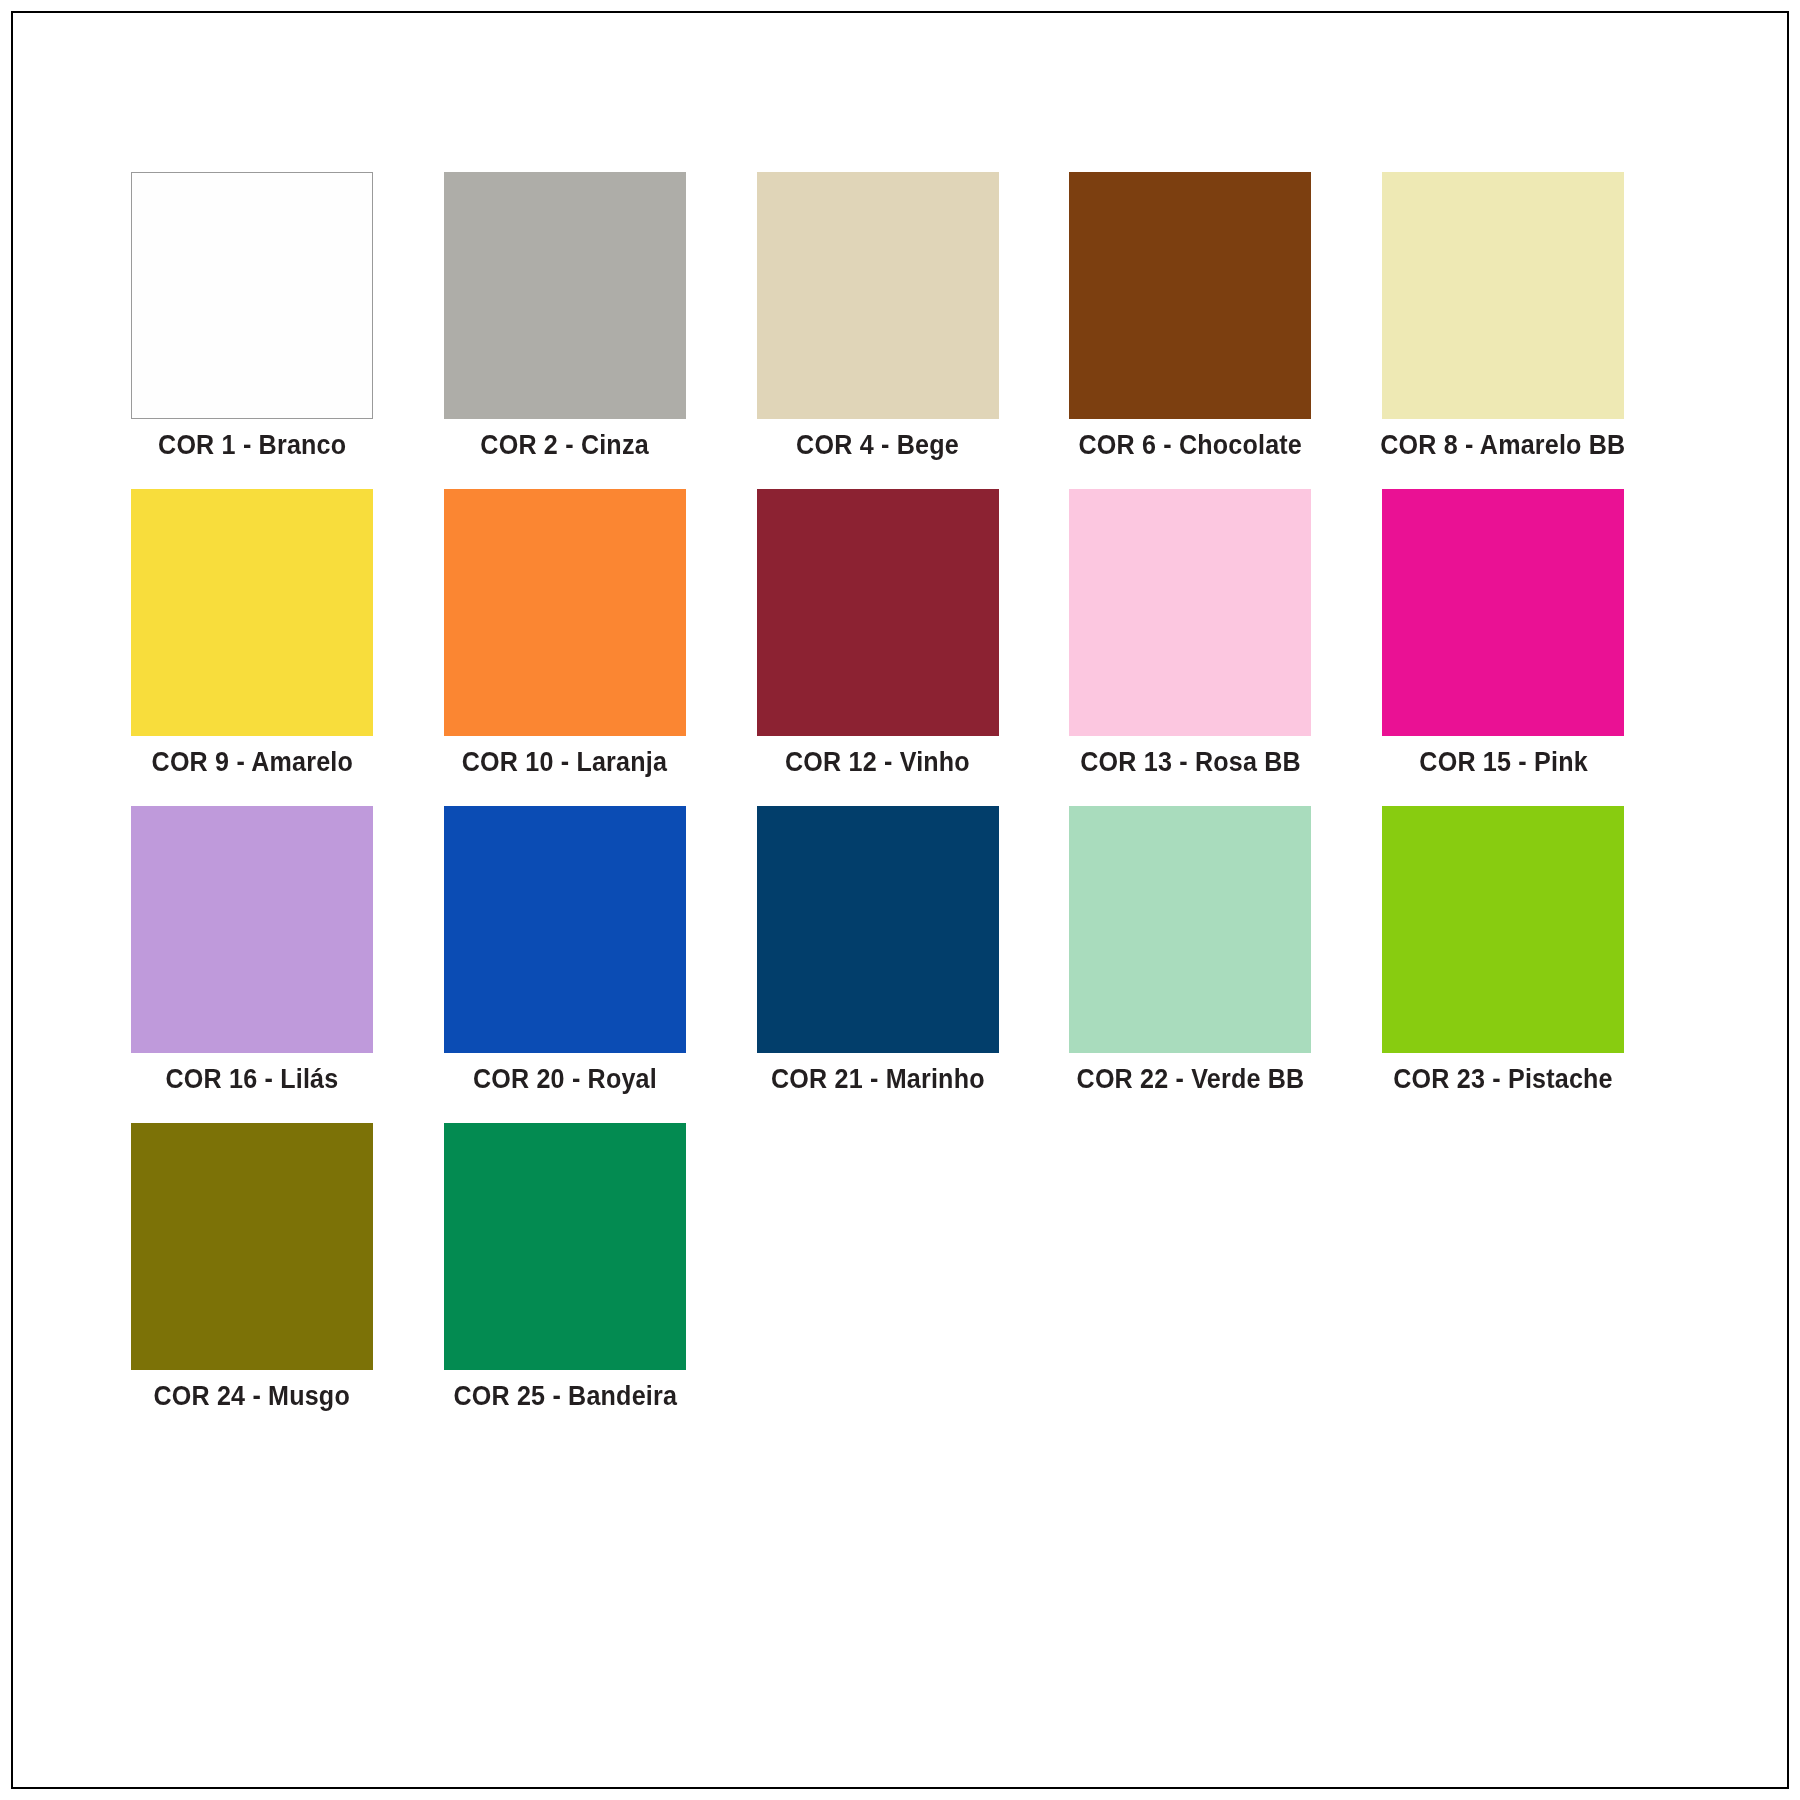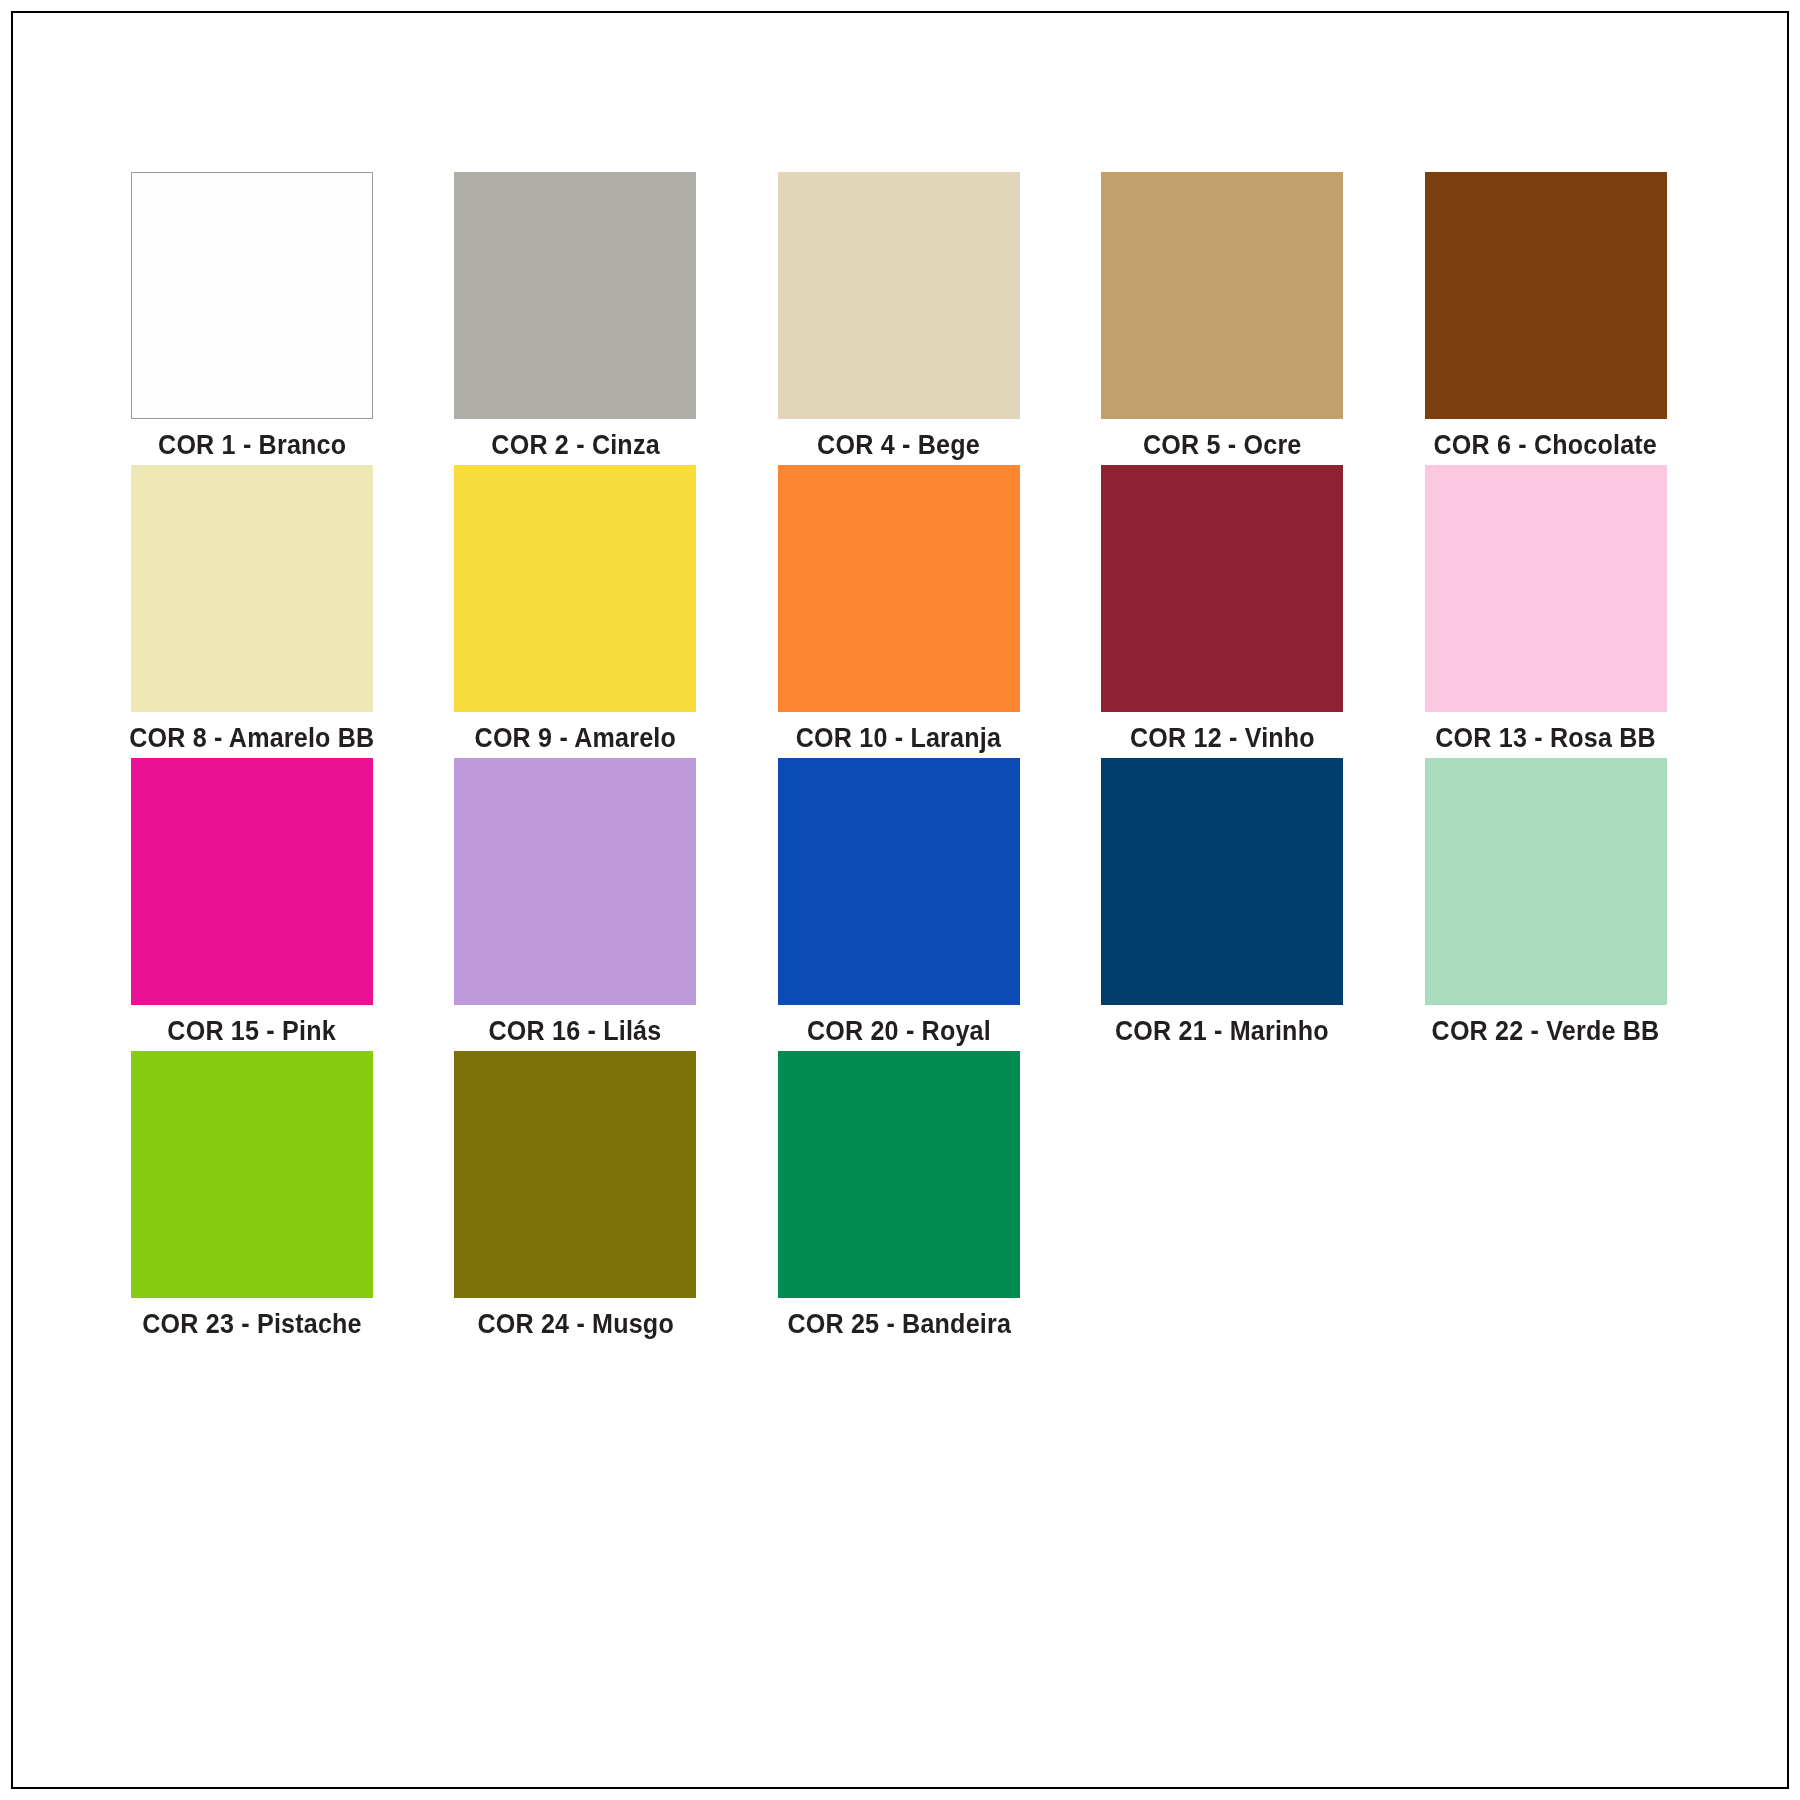--- a/index.html
+++ b/index.html
@@ -37,20 +37,21 @@
   #swatch-grid {
     position: absolute;
     left: 131px;
     top: 172px;
     width: 1540px;
     display: grid;
     grid-template-columns: repeat(5, 1fr);
     grid-auto-rows: 293px;
     column-gap: 77px;
     row-gap: 0px;
+    gap: 24px;
   }
 
   .swatch-cell {
     width: 242px;
     display: flex;
     flex-direction: column;
     align-items: center;
   }
 
   .swatch-chip {
@@ -87,24 +88,20 @@
         <div class="swatch-chip outlined" title="COR 1 - Branco" style="background-color: rgb(254, 254, 254);"></div>
         <div class="swatch-label">COR 1 - Branco</div>
       </div>
       <div class="swatch-cell">
         <div class="swatch-chip" title="COR 2 - Cinza" style="background-color: rgb(174, 173, 168);"></div>
         <div class="swatch-label">COR 2 - Cinza</div>
       </div>
       <div class="swatch-cell">
         <div class="swatch-chip" title="COR 4 - Bege" style="background-color: rgb(224, 213, 184);"></div>
         <div class="swatch-label">COR 4 - Bege</div>
-      </div>
-      <div class="swatch-cell">
-        <div class="swatch-chip" title="COR 5 - Ocre" style="background-color: rgb(193, 160, 107);"></div>
-        <div class="swatch-label">COR 5 - Ocre</div>
       </div>
       <div class="swatch-cell">
         <div class="swatch-chip" title="COR 6 - Chocolate" style="background-color: rgb(124, 63, 16);"></div>
         <div class="swatch-label">COR 6 - Chocolate</div>
       </div>
       <div class="swatch-cell">
         <div class="swatch-chip" title="COR 8 - Amarelo BB" style="background-color: rgb(238, 233, 180);"></div>
         <div class="swatch-label">COR 8 - Amarelo BB</div>
       </div>
       <div class="swatch-cell">

